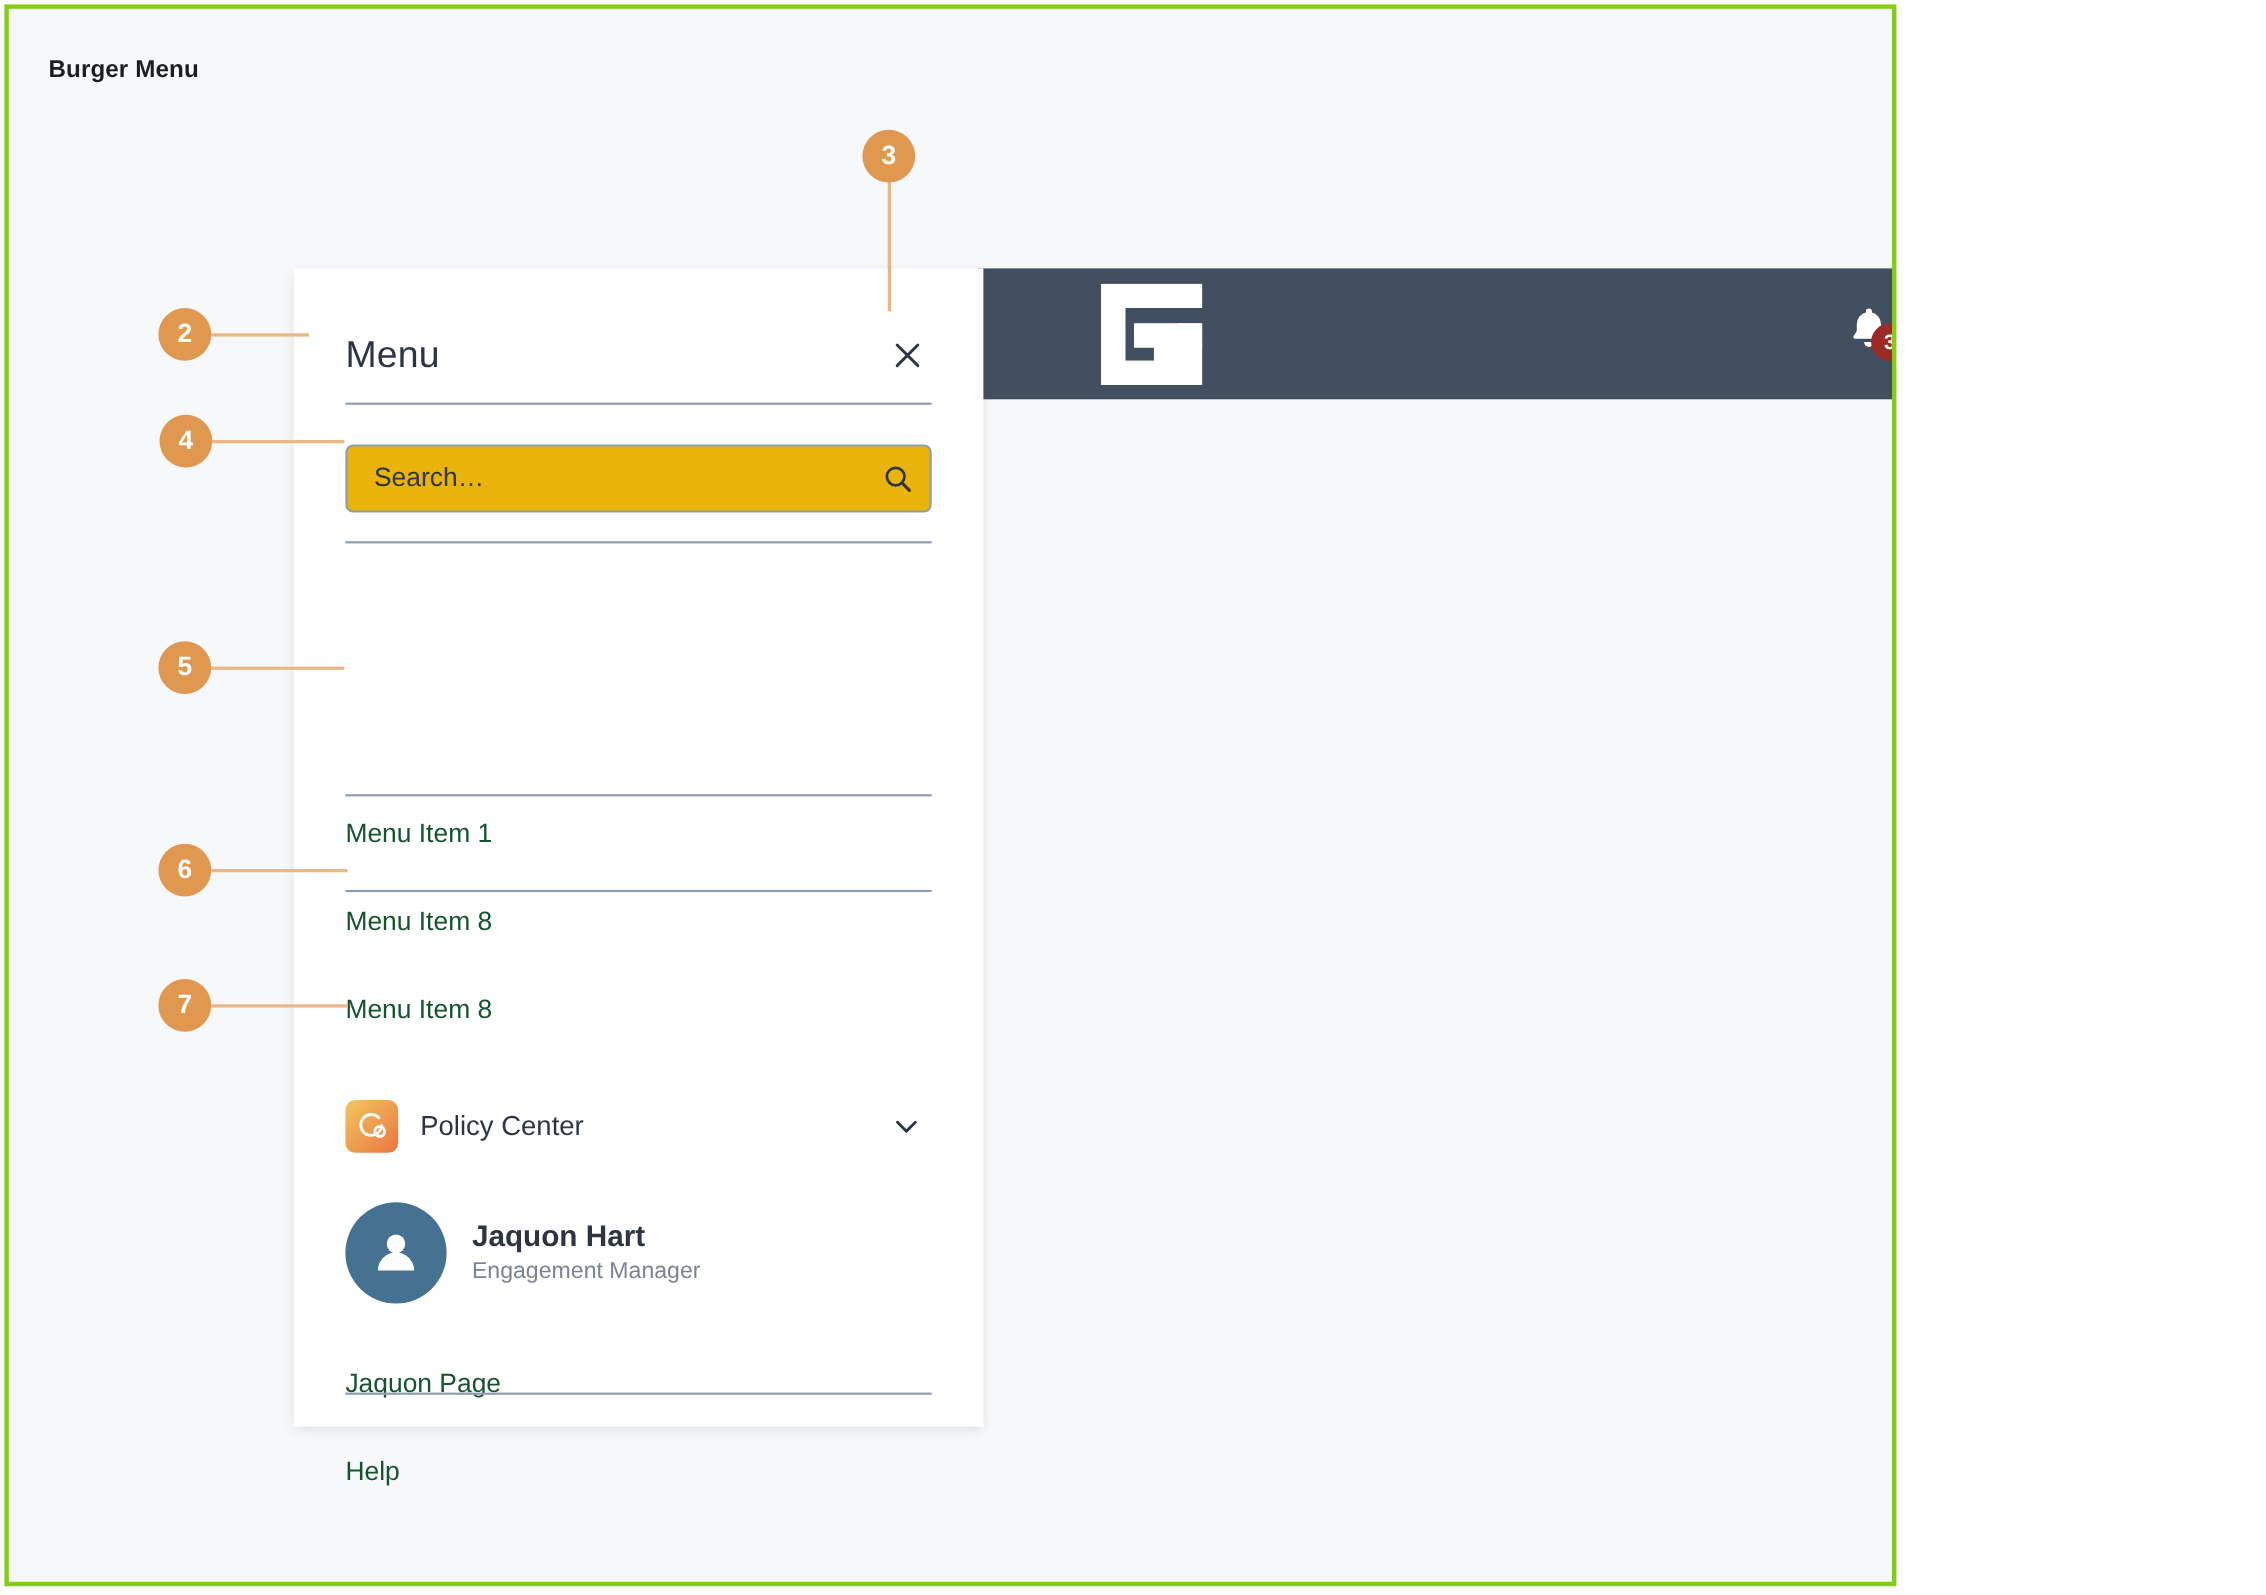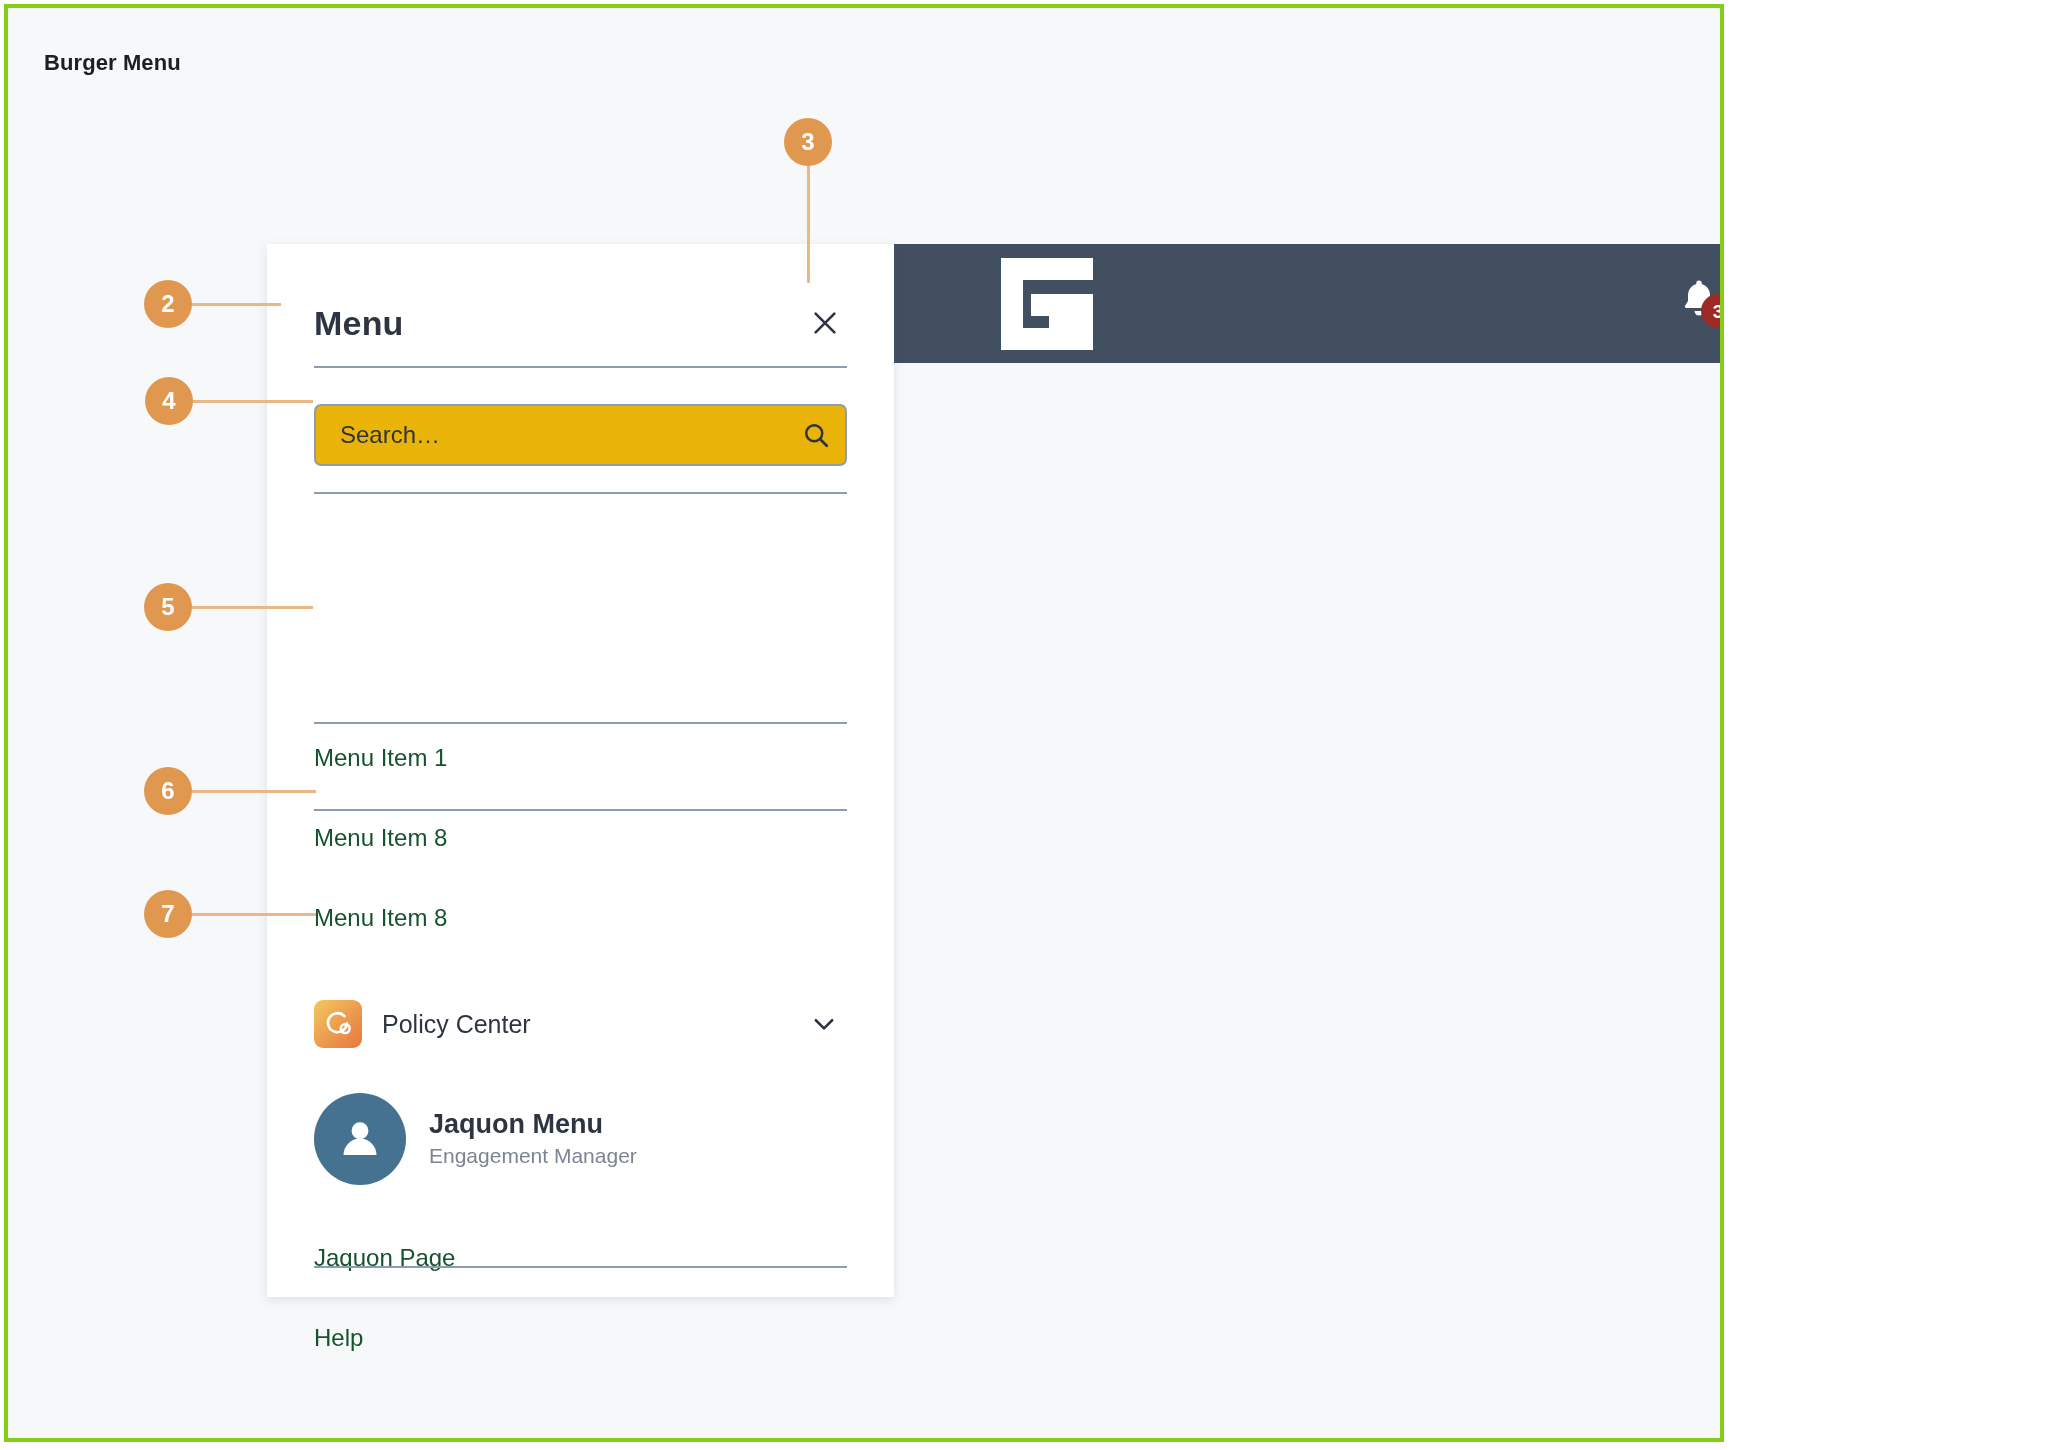--- a/index.html
+++ b/index.html
@@ -108,21 +108,21 @@
     left: 0;
     right: 0;
     top: 48px;
     height: 62px;
     display: flex;
     align-items: center;
     justify-content: space-between;
   }
   #menu-title {
     font-size: 34px;
-    font-weight: bold;
+    font-weight: normal;
     color: #2e3542;
     letter-spacing: 0.2px;
   }
   #close-button {
     width: 44px;
     height: 44px;
     display: flex;
     align-items: center;
     justify-content: center;
     cursor: pointer;
@@ -359,21 +359,21 @@
       <div class="divider" id="divider-policy-bottom"></div>
 
       <div id="user-row">
         <div id="avatar">
           <svg width="52" height="52" viewBox="0 0 24 24" xmlns="http://www.w3.org/2000/svg">
             <circle cx="12" cy="8.2" r="3.9" fill="#ffffff"></circle>
             <path d="M4.4 19.4a7.6 7.6 0 0 1 15.2 0z" fill="#ffffff"></path>
           </svg>
         </div>
         <div id="user-text">
-          <div id="user-name">Jaquon Menu</div>
+          <div id="user-name">Jaquon Hart</div>
           <div id="user-role">Engagement Manager</div>
         </div>
       </div>
 
       <div class="menu-link" id="menu-item-profile">Jaquon Page</div>
       <div class="menu-link" id="menu-item-help">Help</div>
 
       <div class="divider" id="divider-footer"></div>
 
     </div>

